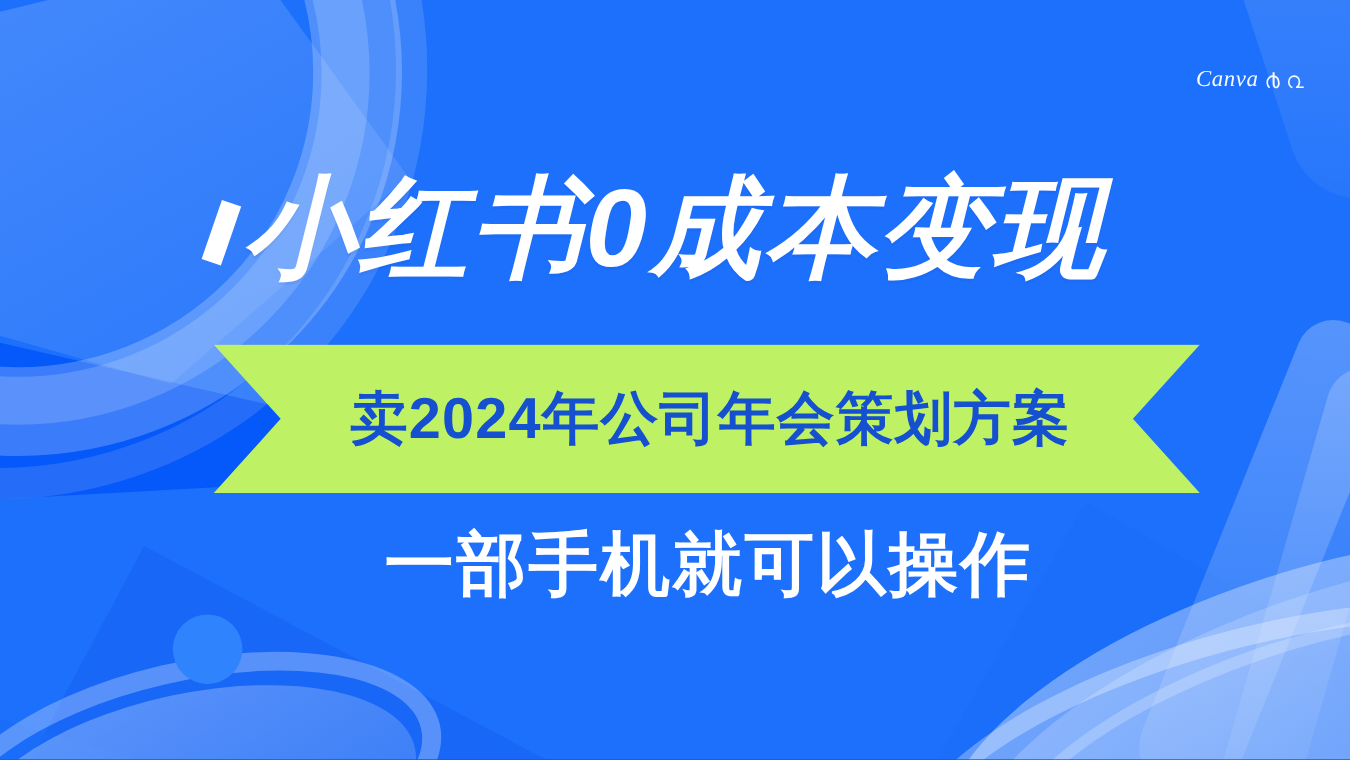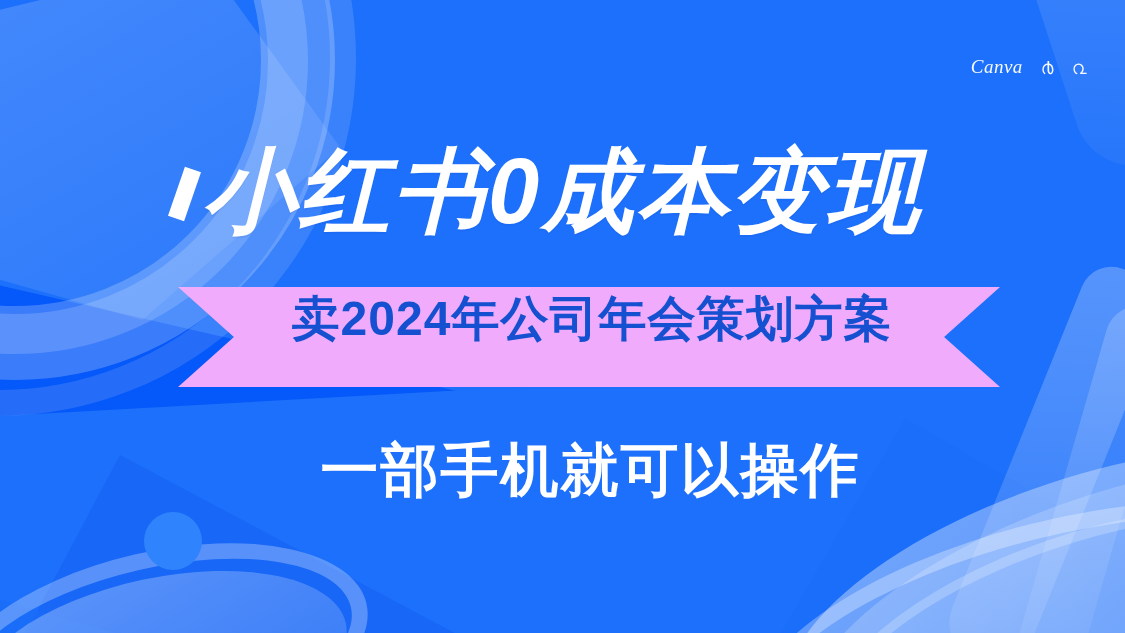--- a/index.html
+++ b/index.html
@@ -169,21 +169,21 @@
     top:168px; left:176px;
     width:17px; height:52px;
     background:#ffffff;
     transform:rotate(19deg);
   }
 
   
   .canva-badge {
     position:absolute;
     top:56px; right:38px;
-    display:flex; align-items:center; gap:18px;
+    display:flex; align-items:center; gap:5px;
     color:#ffffff;
     font-size:19px;
     font-style:italic;
     font-family:"Liberation Serif","DejaVu Serif",serif;
     letter-spacing:.5px;
     opacity:.97;
   }
   .canva-badge .swirl {
     font-size:19px;
     font-style:normal;
@@ -201,29 +201,29 @@
     letter-spacing:3px;
     line-height:1.1;
     white-space:nowrap;
     text-shadow:0 2px 0 rgba(0,40,140,.06);
   }
 
   
   .ribbon {
     position:absolute;
     top:287px; left:178px;
-    width:822px; height:100px;
-    background:#f0abfc;
+    width:822px; height:124px;
+    background:#bef264;
     clip-path:polygon(
        0% 0%, 100% 0%,
        100% 0%, 93.2% 50%, 100% 100%,
        100% 100%, 0% 100%,
        6.8% 50%
     );
-    display:flex; align-items:flex-start; justify-content:center;
+    display:flex; align-items:center; justify-content:center;
   }
   .ribbon-text {
     color:#1450cf;
     font-size:48px;
     font-weight:bold;
     letter-spacing:1px;
     white-space:nowrap;
     padding-left:6px;
   }
 

